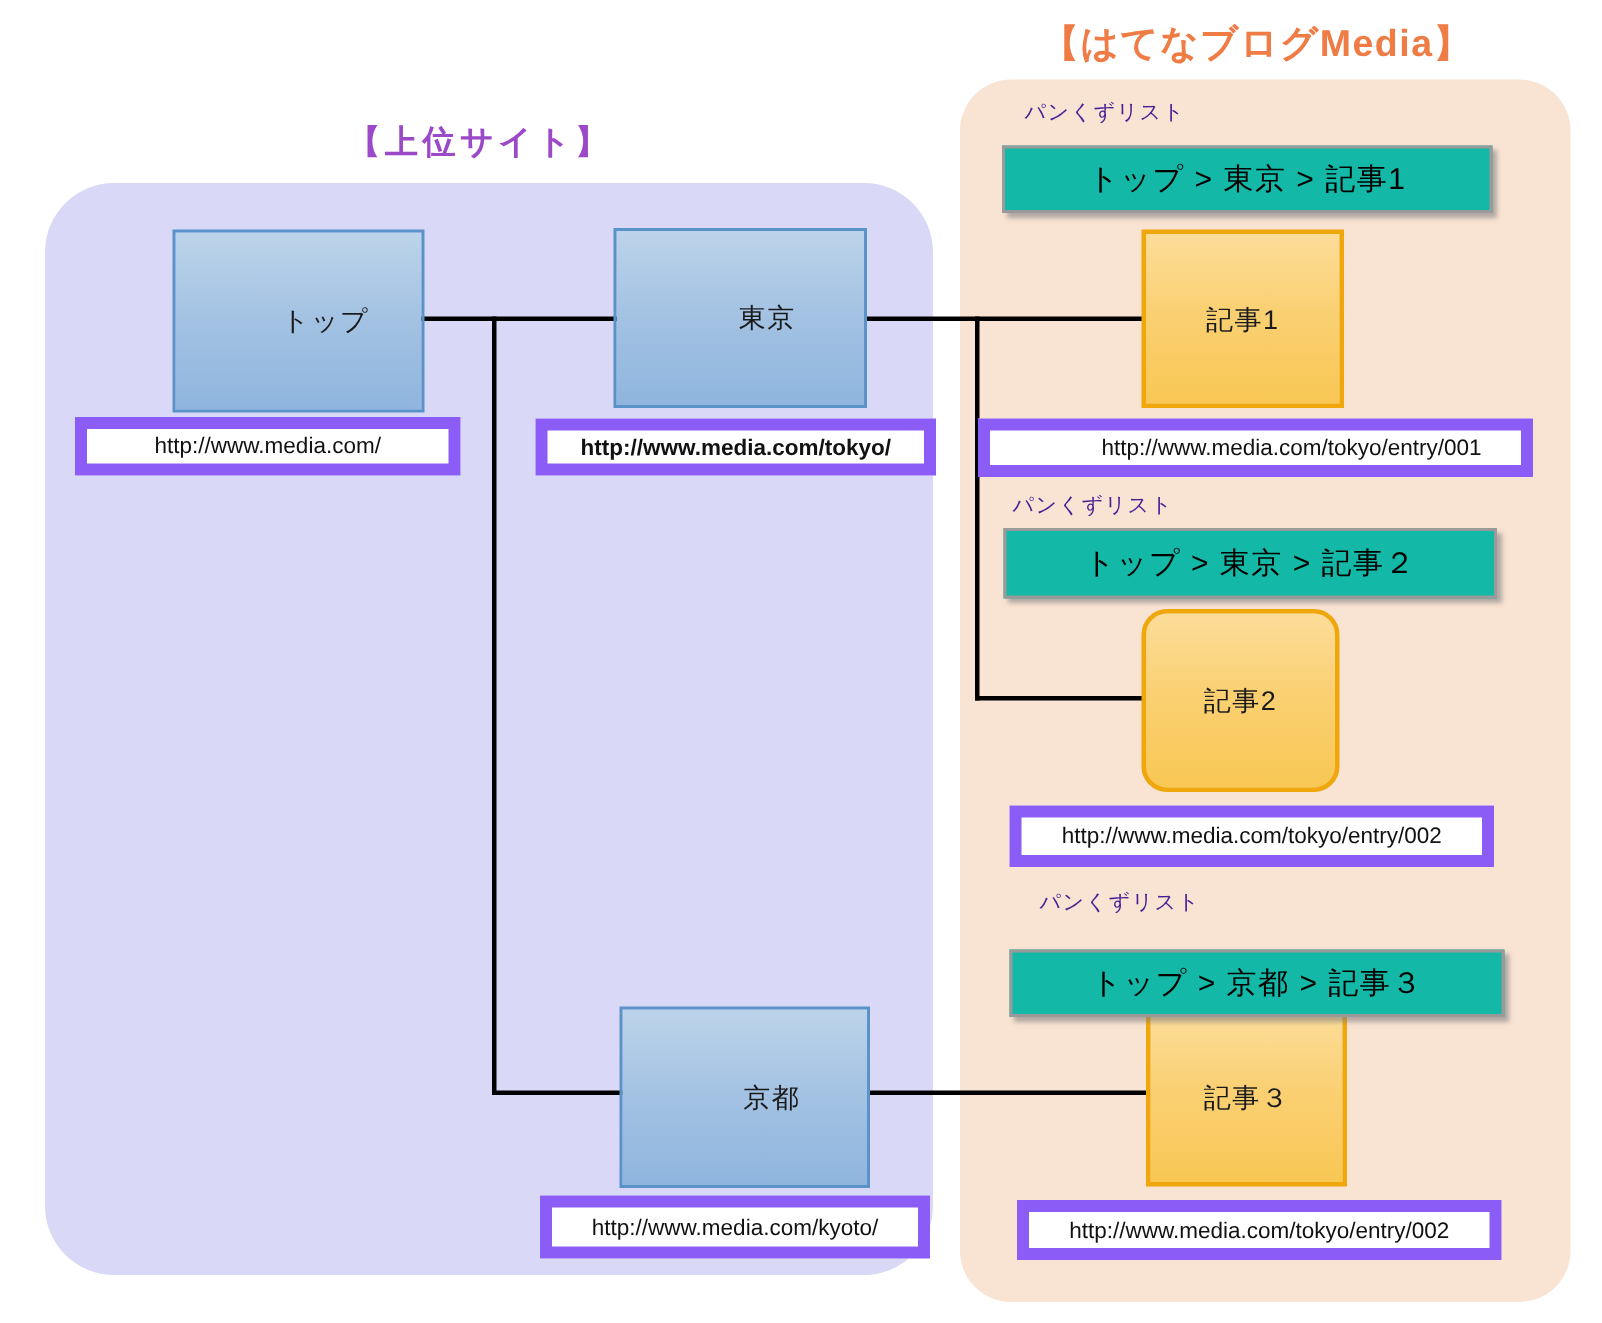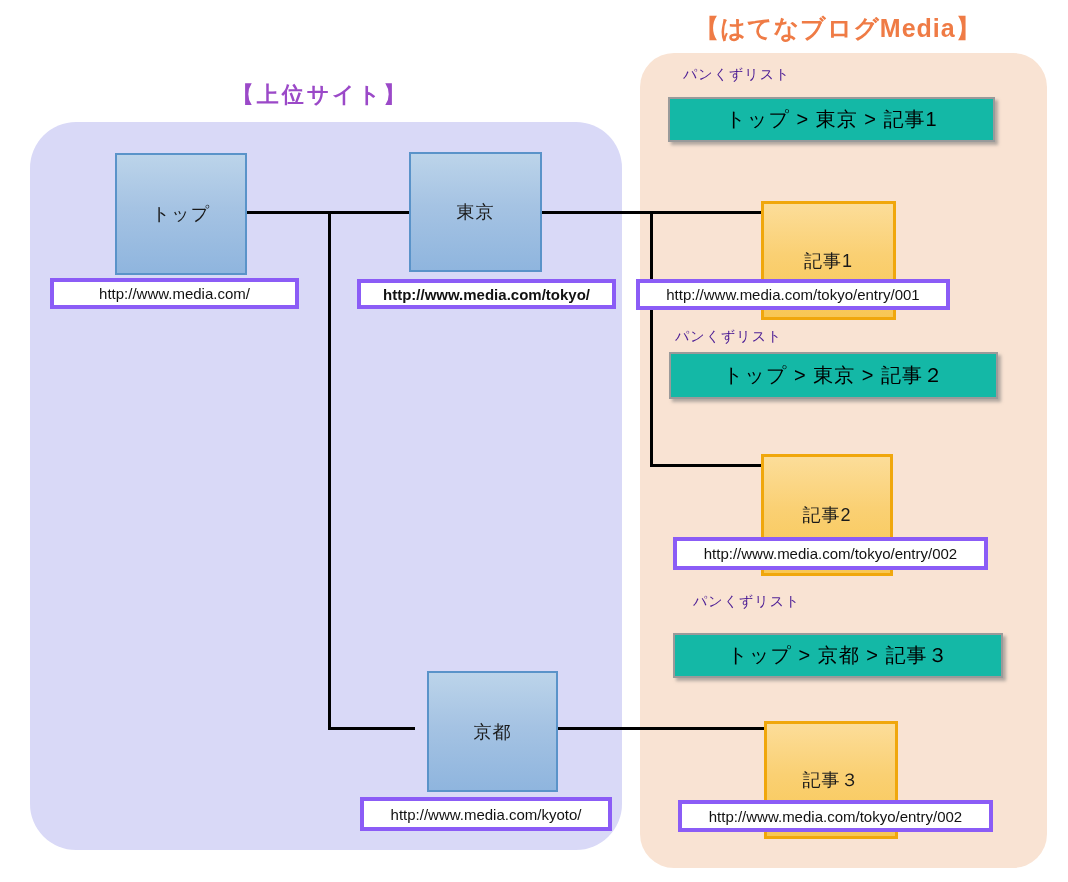--- a/index.html
+++ b/index.html
@@ -16,37 +16,37 @@
   .title-upper{left:160px;top:80px;width:320px;font-size:22px;letter-spacing:3px;color:#9b49c8;}
   .title-media{left:688px;top:12px;width:300px;font-size:25px;letter-spacing:1px;color:#ef7b45;}
 
   
   .line{position:absolute;background:#000;z-index:1;}
 
   
   .node{position:absolute;z-index:2;display:flex;align-items:center;justify-content:center;
         font-size:18px;color:#1a1a1a;letter-spacing:1px;}
   .node-site{background:linear-gradient(180deg,#bcd4ea 0%,#a5c3e3 45%,#8fb5de 100%);
-        border:2px solid #5a93c9;}
+        border:2px solid #5a93c9;padding-left:36px;}
   .node-article{background:linear-gradient(180deg,#fcdd99 0%,#fad073 45%,#f8c754 100%);
-        border:3px solid #f0a70c;margin-top:48px;}
+        border:3px solid #f0a70c;}
   .n-top{left:115px;top:153px;width:128px;height:118px;}
   .n-tokyo{left:409px;top:152px;width:129px;height:116px;text-align:right;}
-  .n-kyoto{left:427px;top:671px;width:127px;height:117px;}
+  .n-kyoto{left:413px;top:671px;width:127px;height:117px;}
   .n-a1{left:761px;top:153px;width:129px;height:113px;}
-  .n-a2{left:761px;top:406px;width:126px;height:116px;}
+  .n-a2{left:761px;top:406px;width:126px;height:116px;border-radius:17px;}
   .n-a3{left:764px;top:673px;width:128px;height:112px;}
 
   
-  .url-box{position:absolute;z-index:3;background:#ffffff;border:4px solid #8b5cf6;
+  .url-box{position:absolute;z-index:3;background:#ffffff;border:8px solid #8b5cf6;
         display:flex;align-items:center;justify-content:center;
         font-size:15px;color:#111;white-space:nowrap;}
   .u-top{left:50px;top:278px;width:241px;height:23px;}
   .u-tokyo{left:357px;top:279px;width:251px;height:22px;font-weight:bold;}
-  .u-a1{left:636px;top:279px;width:306px;height:23px;}
+  .u-a1{left:652px;top:279px;width:306px;height:23px;padding-left:48px;}
   .u-a2{left:673px;top:537px;width:307px;height:25px;}
   .u-kyoto{left:360px;top:797px;width:244px;height:26px;}
   .u-a3{left:678px;top:800px;width:307px;height:24px;}
 
   
   .bc-label{position:absolute;z-index:3;font-size:14px;color:#4c1d95;letter-spacing:1px;white-space:nowrap;}
   .bc-box{position:absolute;z-index:3;background:#14b8a6;border:2px solid #9a9a9a;
         box-shadow:3px 3px 3px rgba(120,120,120,0.55);
         display:flex;align-items:center;justify-content:center;
         font-size:20px;color:#000;letter-spacing:1px;white-space:nowrap;}

